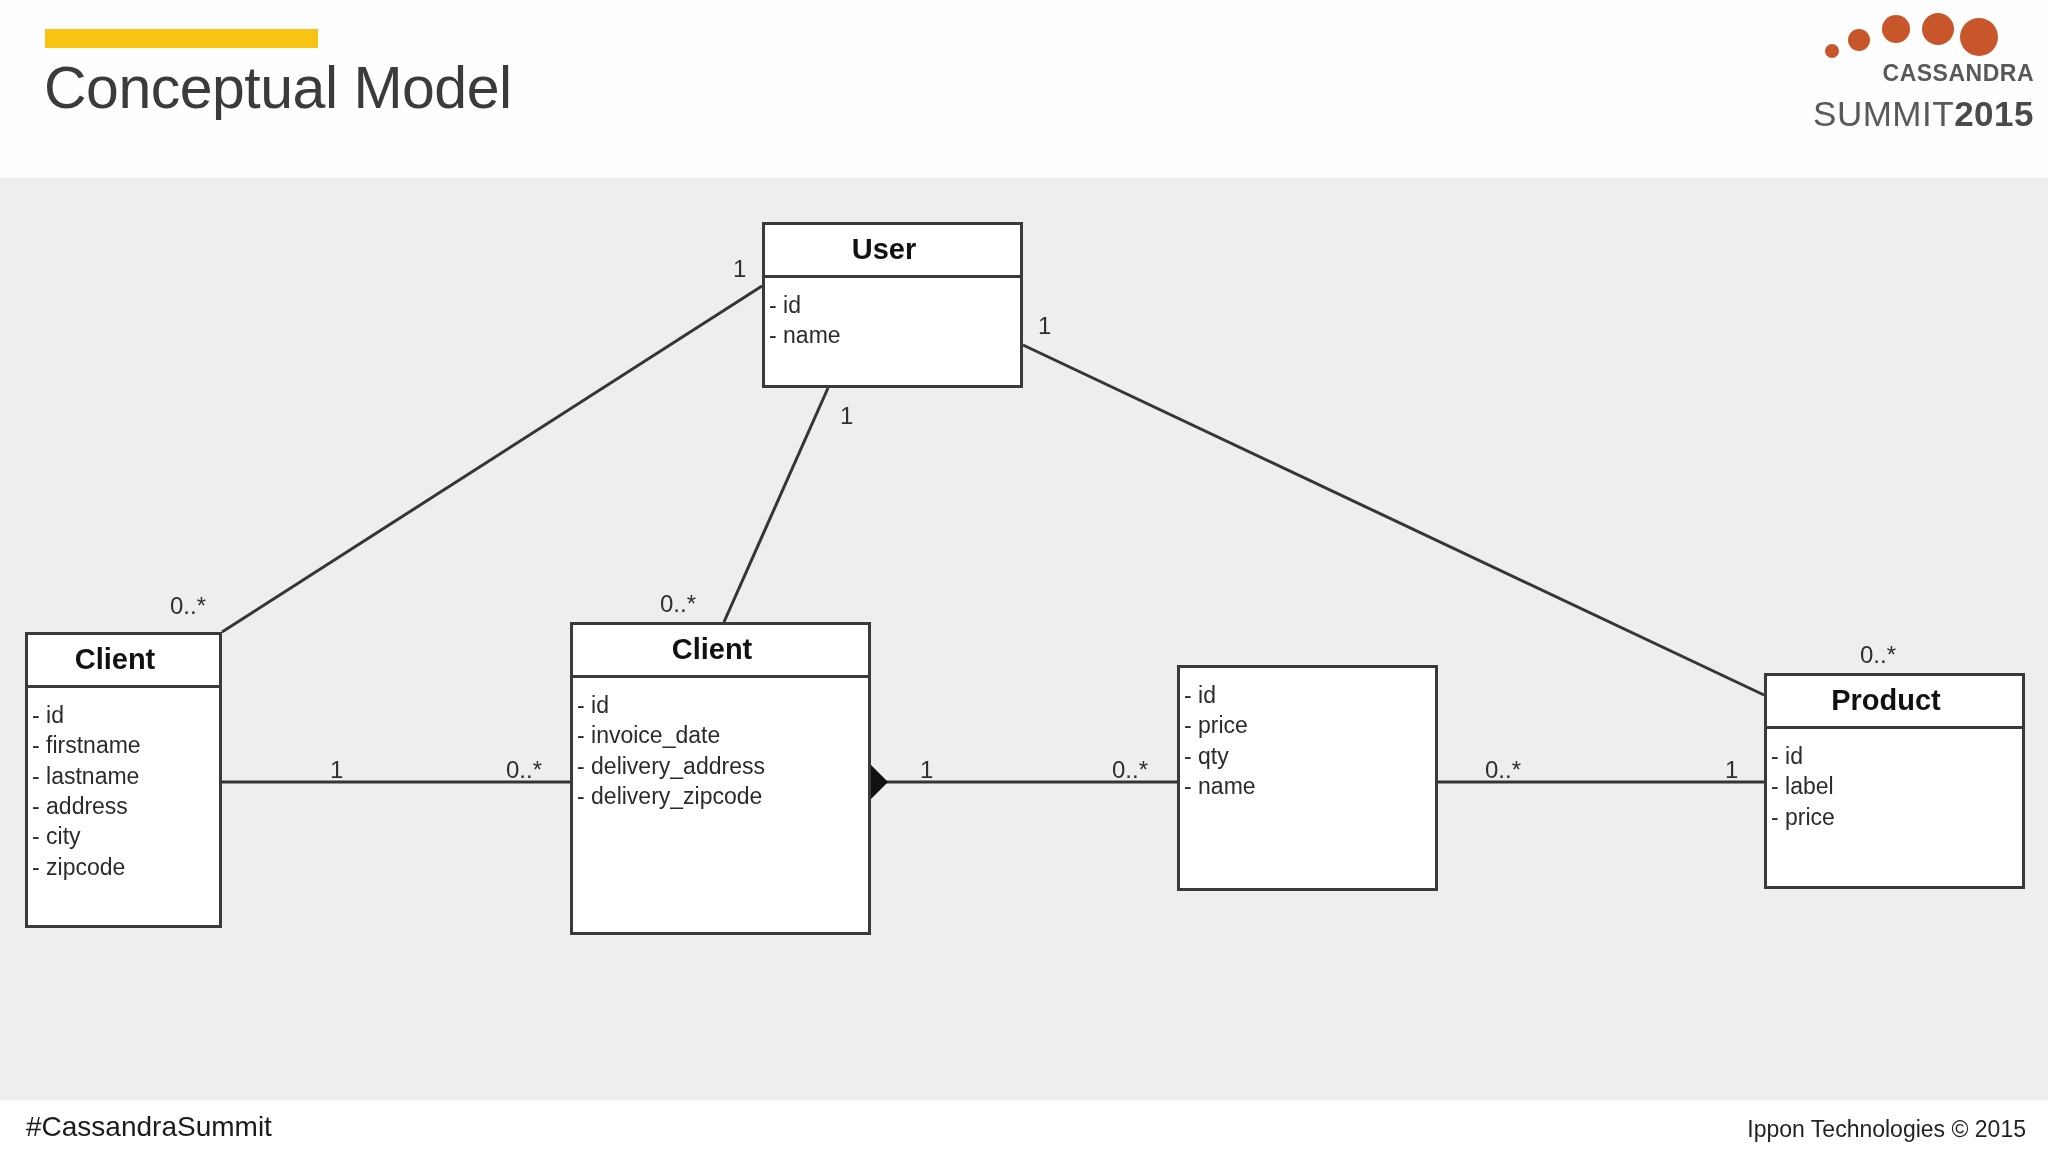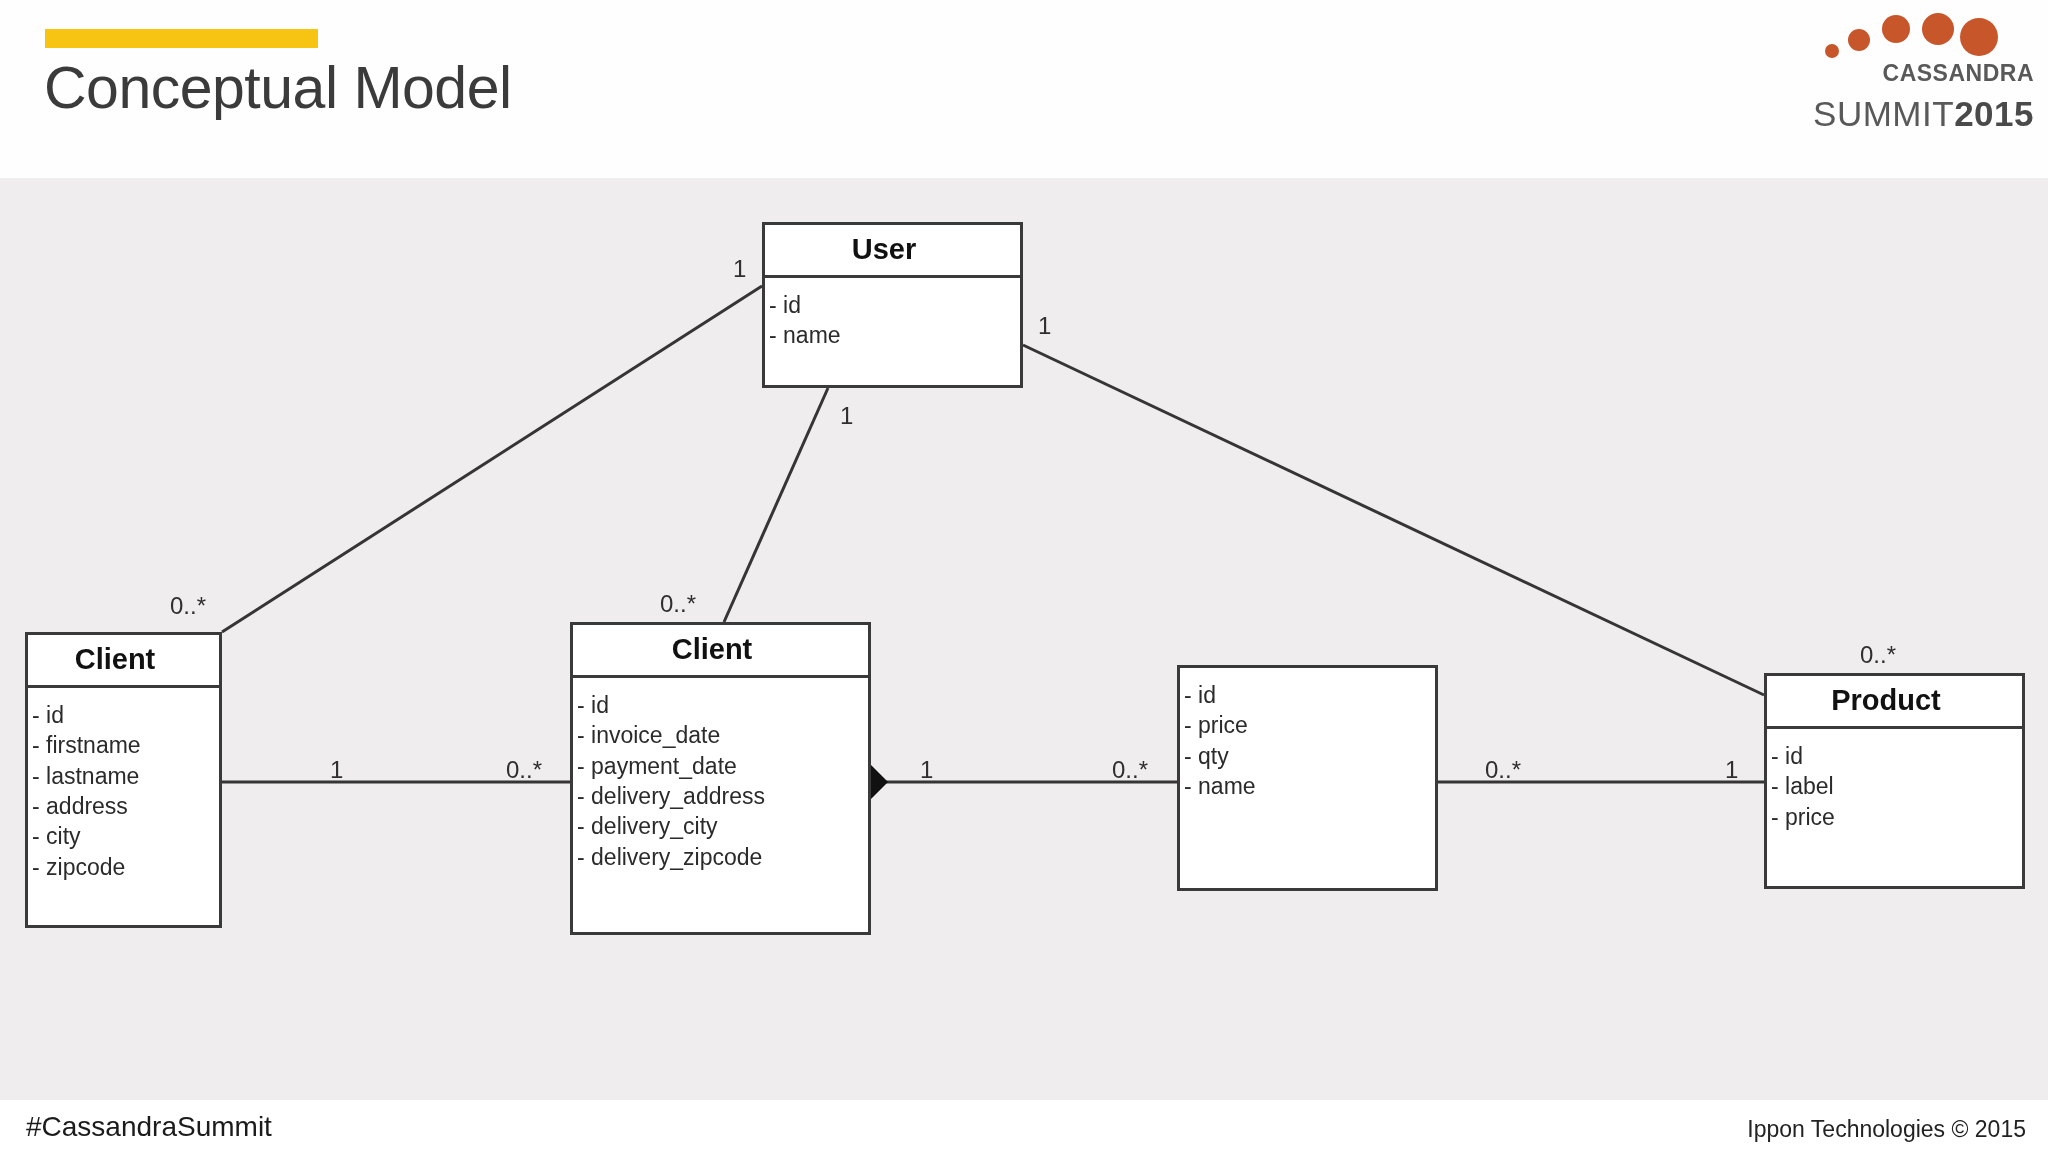--- a/index.html
+++ b/index.html
@@ -187,23 +187,21 @@
           <div class="uml-attr">- address</div>
           <div class="uml-attr">- city</div>
           <div class="uml-attr">- zipcode</div>
         </div>
       </div>
       <div class="uml-class" style="left: 570px; top: 444px; width: 301px; height: 313px;">
         <div class="uml-title">Client</div>
         <div class="uml-attrs">
           <div class="uml-attr">- id</div>
           <div class="uml-attr">- invoice_date</div>
-          <div class="uml-attr">- payment_date</div>
           <div class="uml-attr">- delivery_address</div>
-          <div class="uml-attr">- delivery_city</div>
           <div class="uml-attr">- delivery_zipcode</div>
         </div>
       </div>
       <div class="uml-class" style="left: 1177px; top: 487px; width: 261px; height: 226px;">
         <div class="uml-attrs">
           <div class="uml-attr">- id</div>
           <div class="uml-attr">- price</div>
           <div class="uml-attr">- qty</div>
           <div class="uml-attr">- name</div>
         </div>

